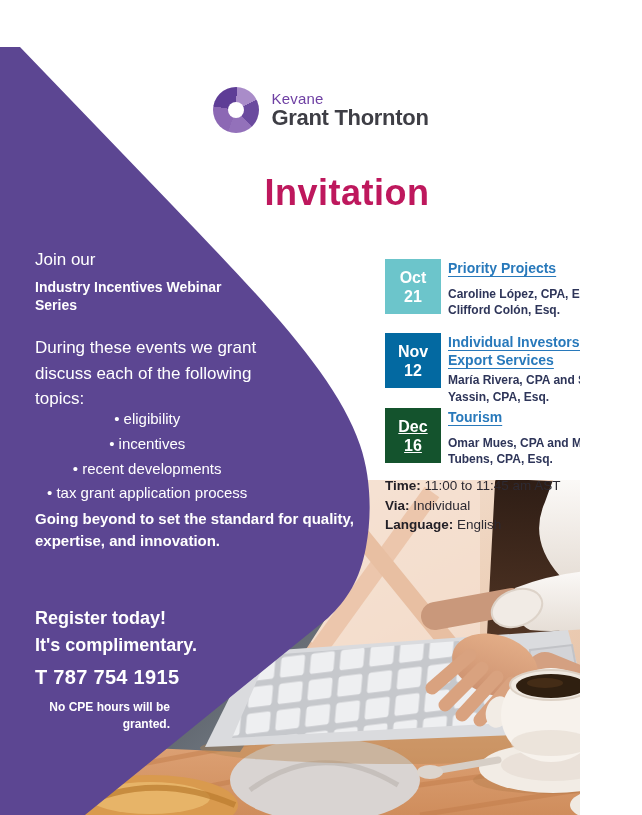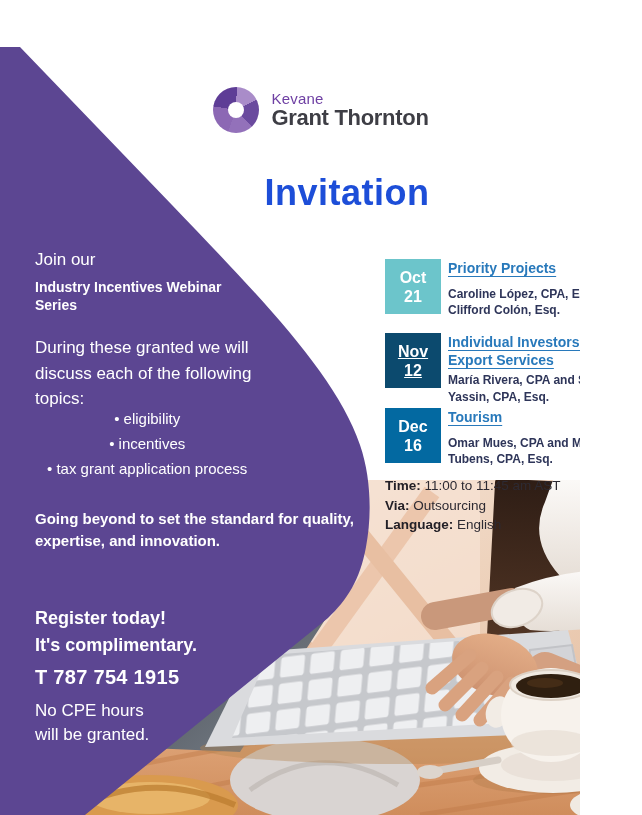--- a/index.html
+++ b/index.html
@@ -16,35 +16,35 @@
   .logo{position:absolute;top:40px;left:0;width:642px;display:flex;justify-content:center;
         align-items:center;gap:12px;z-index:4;}
   .swirl{position:relative;width:46px;height:46px;border-radius:50%;
          background:conic-gradient(from 200deg,#8c68b4 0 22%,#5e3d96 22% 45%,#a98cc9 45% 62%,#6a4a9e 62% 82%,#9371ba 82% 100%);}
   .swirl::after{content:"";position:absolute;inset:15px;background:#fff;border-radius:50%;}
   .logo-text{display:flex;flex-direction:column;line-height:1.05;}
   .kevane{font-size:15px;color:#6e3fa3;letter-spacing:.2px;}
   .gt{font-size:22px;font-weight:600;color:#3e3e45;letter-spacing:-.3px;}
 
   .invitation{position:absolute;top:125px;left:52px;width:590px;text-align:center;
-              font-size:36px;font-weight:bold;color:#1d4ed8;z-index:4;letter-spacing:.5px;}
+              font-size:36px;font-weight:bold;color:#be185d;z-index:4;letter-spacing:.5px;}
 
   
   .left-copy{position:absolute;left:35px;top:203px;width:330px;color:#fff;z-index:5;}
   .left-copy *{margin:0;}
   .join{position:absolute;top:0;font-size:17px;}
   .series{position:absolute;top:29px;width:200px;font-size:14px;font-weight:bold;line-height:1.25;}
   .during{position:absolute;top:85px;width:245px;font-size:17px;line-height:1.5;}
   .topics{position:absolute;top:157px;left:12px;list-style:none;padding:0;font-size:15px;line-height:1.65;text-align:center;}
   .topics li::before{content:"• ";}
   .tagline{position:absolute;top:258px;width:320px;font-size:15px;font-weight:bold;line-height:1.45;}
   .reg1{position:absolute;top:358px;font-size:18px;font-weight:bold;}
   .reg2{position:absolute;top:385px;font-size:18px;font-weight:bold;}
   .phone{position:absolute;top:416px;font-size:20px;font-weight:bold;letter-spacing:.3px;}
-  .cpe{position:absolute;top:449px;width:135px;font-size:17px;font-weight:normal;line-height:1.4;}
+  .cpe{position:absolute;top:449px;width:135px;font-size:12px;font-weight:bold;line-height:1.4;text-align:right;}
 
   
   .session{position:absolute;left:385px;width:250px;display:flex;gap:7px;z-index:4;}
   .date-block{flex:0 0 56px;height:55px;color:#fff;font-weight:bold;font-size:16px;
               text-align:center;line-height:1.2;padding-top:9px;box-sizing:border-box;}
   .session-info{width:205px;}
   .session-title{display:inline-block;font-size:14px;font-weight:bold;color:#2879bb;
                  text-decoration:underline;text-underline-offset:3px;line-height:1.3;
                  margin-bottom:9px;cursor:pointer;}
   .session-speakers{margin:0;font-size:12px;font-weight:bold;color:#2e3559;line-height:1.35;}
@@ -195,24 +195,25 @@
       <span class="kevane">Kevane</span>
       <span class="gt">Grant Thornton</span>
     </div>
   </div>
 
   <div class="invitation">Invitation</div>
 
   <div class="left-copy">
     <p class="join">Join our</p>
     <h2 class="series">Industry Incentives Webinar Series</h2>
-    <p class="during">During these granted we will discuss each of the following topics:</p>
+    <p class="during">During these events we grant discuss each of the following topics:</p>
     <ul class="topics">
       <li>eligibility</li>
       <li>incentives</li>
+      <li>recent developments</li>
       <li>tax grant application process</li>
     </ul>
     <p class="tagline">Going beyond to set the standard for quality, expertise, and innovation.</p>
     <p class="reg1">Register today!</p>
     <p class="reg2">It's complimentary.</p>
     <p class="phone">T 787 754 1915</p>
     <p class="cpe">No CPE hours will be granted.</p>
   </div>
 
   <div class="session s-oct">
@@ -220,43 +221,43 @@
       <div>Oct</div>
       <div>21</div>
     </div>
     <div class="session-info">
       <a class="session-title">Priority Projects</a>
       <p class="session-speakers">Caroline López, CPA, Esq. and Clifford Colón, Esq.</p>
     </div>
   </div>
 
   <div class="session s-nov">
-    <div class="date-block" style="background: #0c4a6e; text-decoration: underline;">
+    <div class="date-block" style="background: #0369a1;">
       <div>Nov</div>
       <div>12</div>
     </div>
     <div class="session-info">
       <a class="session-title" style="margin-bottom:3px">Individual Investors and Export Services</a>
       <p class="session-speakers">María Rivera, CPA and Samira Yassin, CPA, Esq.</p>
     </div>
   </div>
 
   <div class="session s-dec">
-    <div class="date-block" style="background: #0369a1;">
+    <div class="date-block" style="background: #14532d; text-decoration: underline;">
       <div>Dec</div>
       <div>16</div>
     </div>
     <div class="session-info">
       <a class="session-title">Tourism</a>
       <p class="session-speakers">Omar Mues, CPA and Madeleine Tubens, CPA, Esq.</p>
     </div>
   </div>
 
   <div class="details">
     <div><b>Time:</b> <span>11:00 to 11:45 am AST</span></div>
-    <div><b>Via:</b> <span>Outsourcing</span></div>
+    <div><b>Via:</b> <span>Individual</span></div>
     <div><b>Language:</b> <span>English</span></div>
   </div>
 
   <a class="site">www.grantthornton.pr</a>
   <div class="services">Audit | Tax | Advisory | Outsourcing</div>
 
 </div>
 
 </body></html>

